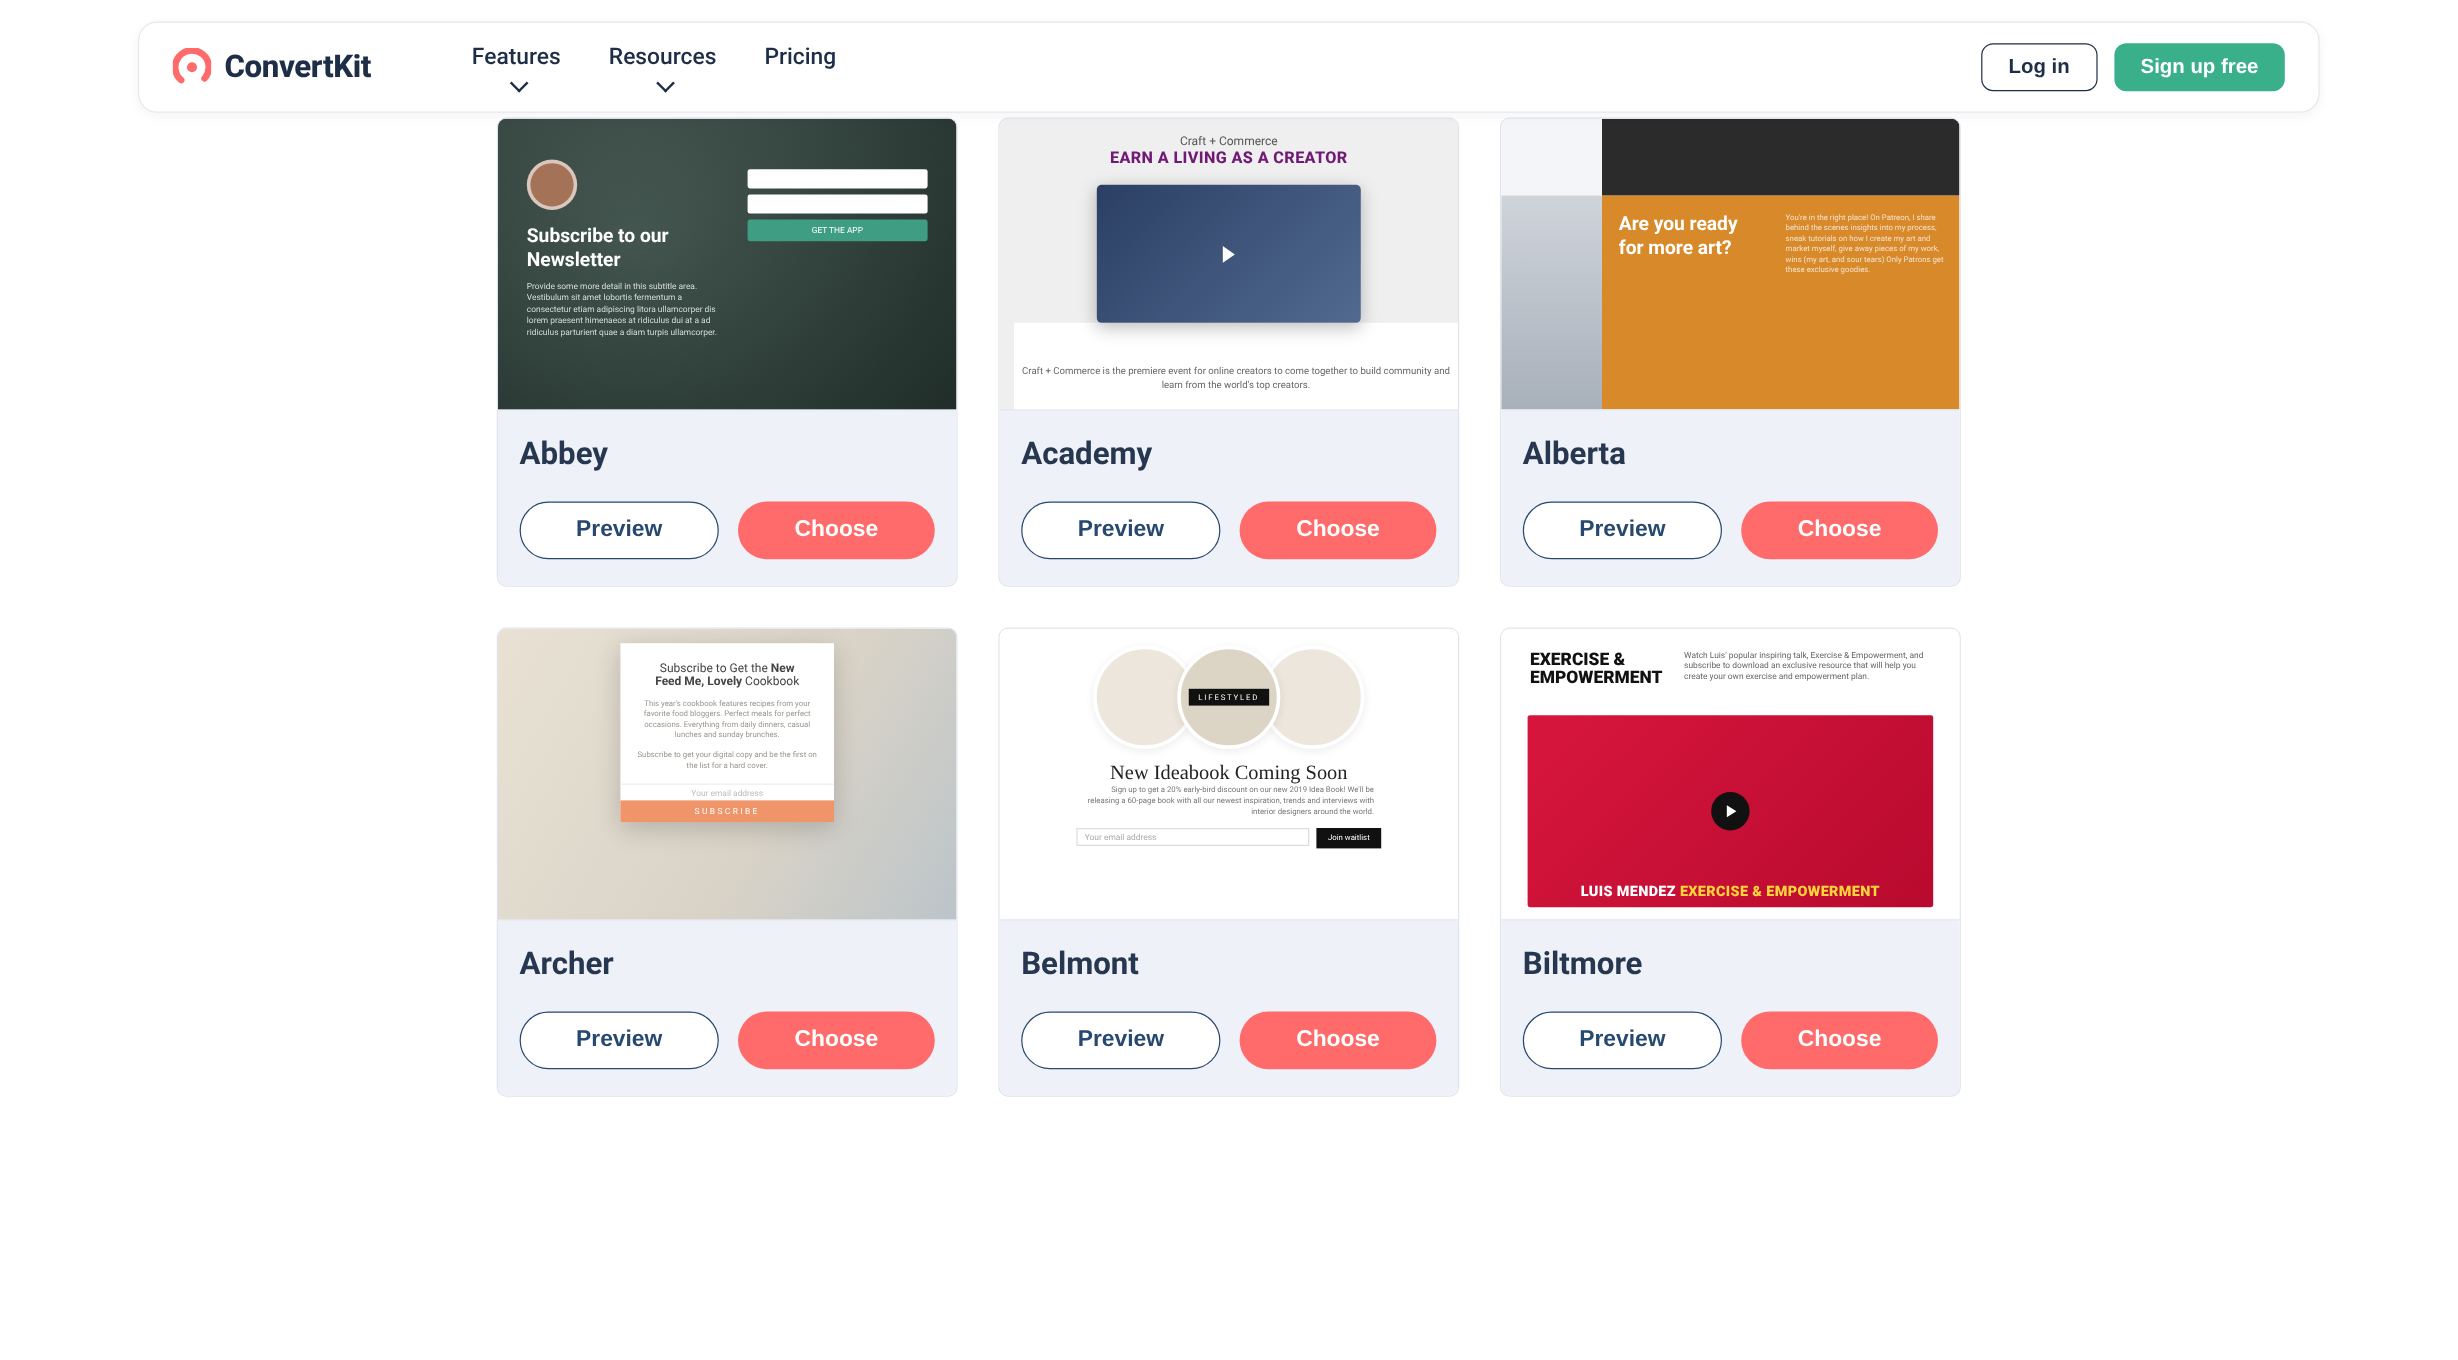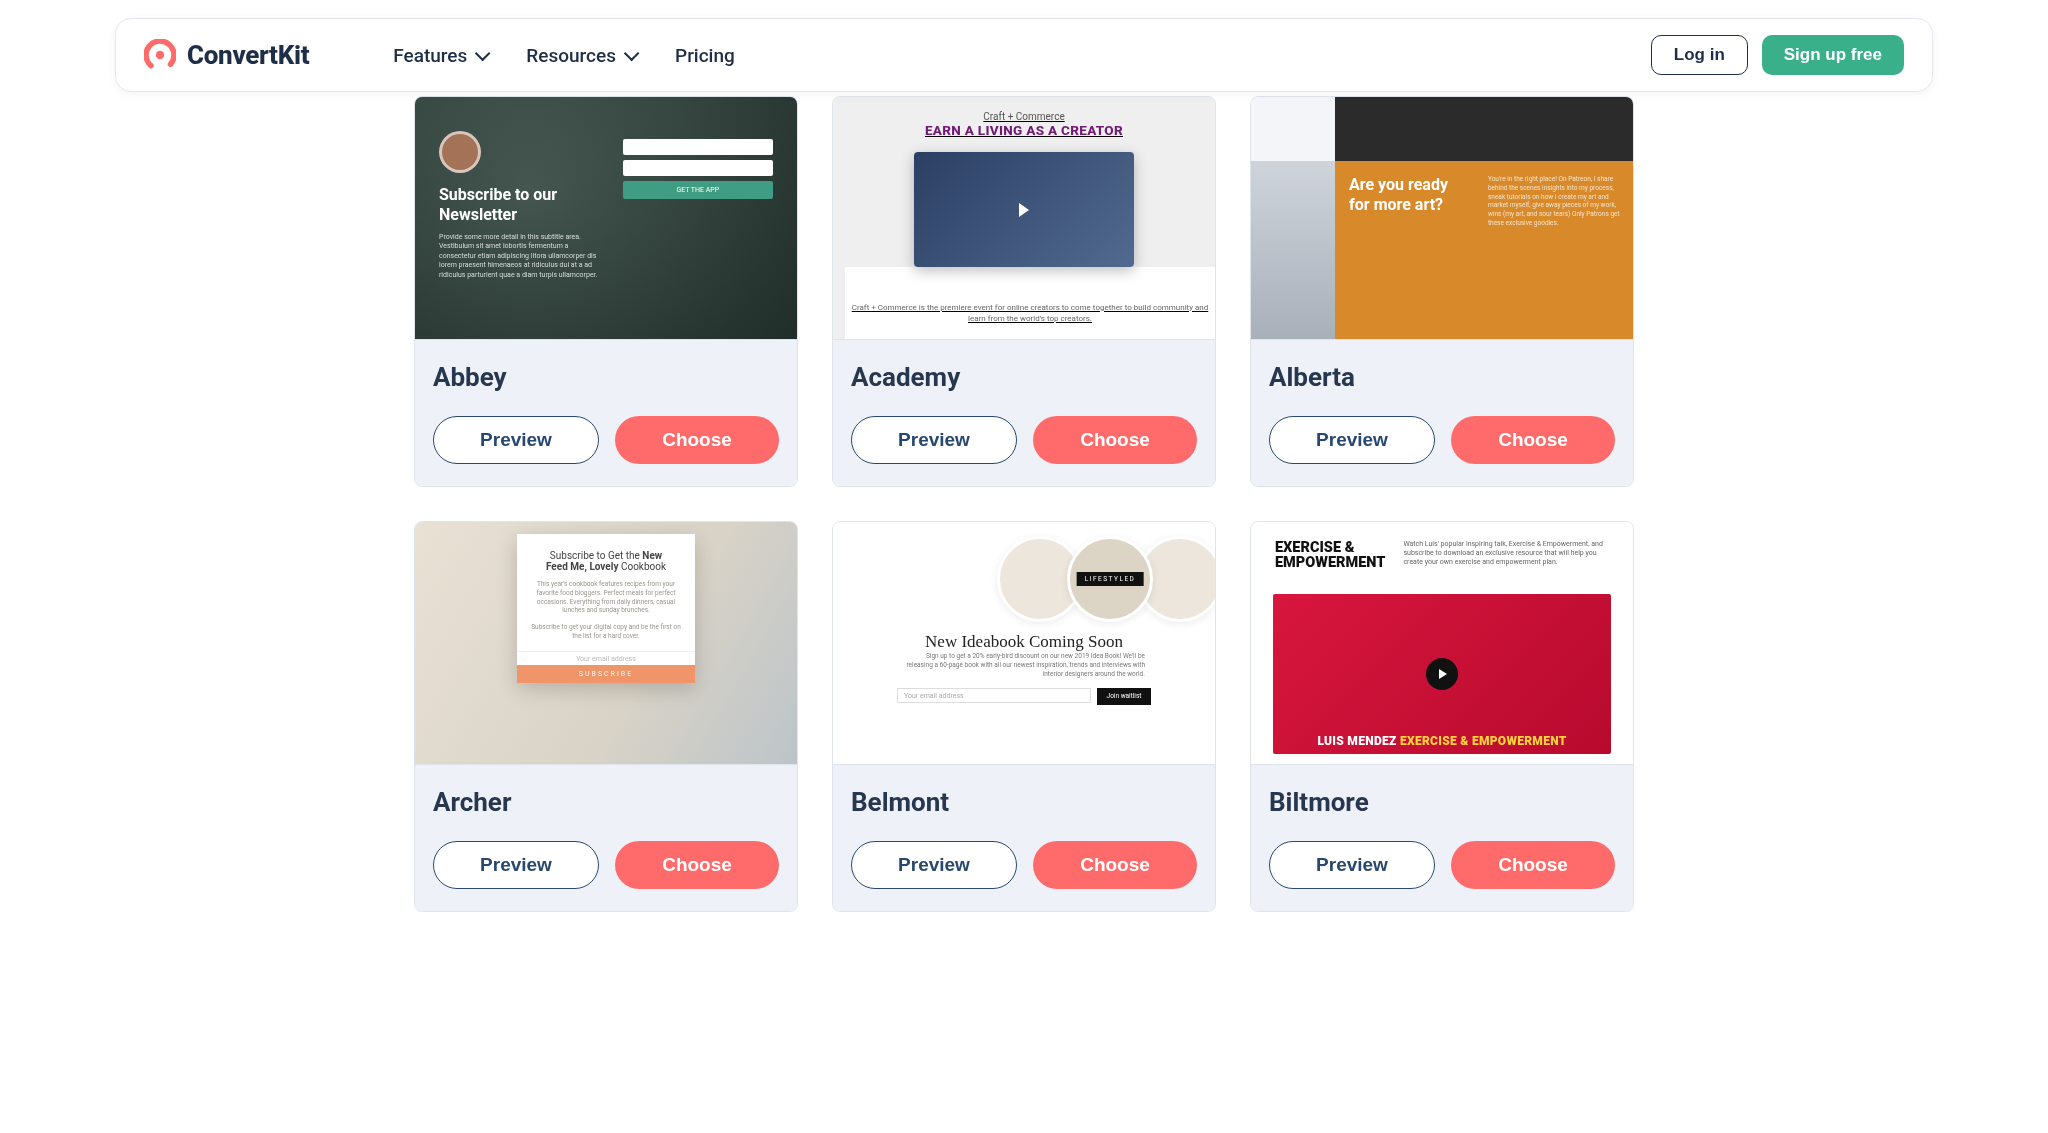--- a/index.html
+++ b/index.html
@@ -7,21 +7,21 @@
 
     
     .hdr { position:sticky; top:18px; margin:18px 115px 0; background:#fff;
            border:1px solid #e5e8ee; border-radius:16px; box-shadow:0 2px 10px rgba(30,40,60,.05);
            display:flex; align-items:center; padding:16px 28px; gap:44px; z-index:10; }
     .logo { display:flex; align-items:center; gap:11px; }
     .logo-mark { width:32px; height:32px; }
     .logo-txt { font-size:26px; font-weight:800; color:#1e2e47; letter-spacing:-.3px; }
     .nav { display:flex; gap:40px; margin-left:40px; }
     .nav a { color:#1e2e47; font-size:19px; font-weight:500; text-decoration:none;
-             display:inline-flex; align-items:center; gap:8px; }
+             display:inline-flex; align-items:center; gap:8px;flex-direction:column; }
     .chev { width:11px; height:11px; border-right:2px solid #1e2e47; border-bottom:2px solid #1e2e47;
             transform:rotate(45deg) translateY(-3px); display:inline-block; }
     .hdr-r { margin-left:auto; display:flex; gap:14px; }
     .btn-login { background:#fff; color:#1e2e47; border:1.5px solid #1e2e47; border-radius:10px;
                  padding:9px 22px; font-size:17px; font-weight:600; cursor:pointer; }
     .btn-signup{ background:#3ab08a; color:#fff; border:none; border-radius:10px;
                  padding:9px 22px; font-size:17px; font-weight:600; cursor:pointer; }
 
     
     .grid { display:grid; grid-template-columns:repeat(3,1fr); gap:34px 34px;
@@ -44,21 +44,21 @@
     .t-abbey .col-l{ flex:1.1; }
     .t-abbey .ava{ width:42px; height:42px; border-radius:999px; background:#a47257;
                    border:3px solid rgba(255,255,255,.6); margin-bottom:12px; }
     .t-abbey h4{ font-size:16px; font-weight:700; line-height:1.25; margin-bottom:8px; }
     .t-abbey p{ font-size:7px; line-height:1.35; color:#d7dedc; }
     .t-abbey .col-r{ flex:1; padding-top:8px; }
     .t-abbey .fld{ height:16px; background:#fff; border-radius:2px; margin-bottom:5px; }
     .t-abbey .cta{ height:18px; background:#3e9d83; border-radius:2px; text-align:center;
                    font-size:7px; color:#fff; line-height:18px; }
 
-    .t-academy{ background:#efefef;text-decoration:underline; }
+    .t-academy{ background:#efefef; }
     .t-academy .top{ text-align:center; padding:14px 0 8px; }
     .t-academy .s1{ font-size:10px; color:#555; }
     .t-academy .s2{ font-size:13.5px; font-weight:800; color:#701a75; letter-spacing:.3px; }
     .t-academy .vid{ width:220px; height:115px; margin:6px auto 0; border-radius:4px;
                      background:linear-gradient(135deg,#2b3f64,#526a90); position:relative;
                      box-shadow:0 4px 14px rgba(0,0,0,.25); }
     .t-academy .vid .tri{ position:absolute; inset:0; margin:auto; width:0; height:0;
                           border-left:10px solid #fff; border-top:7px solid transparent;
                           border-bottom:7px solid transparent; }
     .t-academy .white{ background:#fff; height:78px; padding-top:36px; text-align:center;
@@ -82,21 +82,21 @@
                     top:24px; left:50%; transform:translateX(-50%); font-weight:600; }
     .t-archer .sheet h6{ font-size:10px; color:#444; font-weight:400; }
     .t-archer .sheet h6 b{ font-weight:700; }
     .t-archer .sheet p{ font-size:6.5px; color:#9a968e; margin-top:8px; line-height:1.35; }
     .t-archer .sheet .fld{ height:14px; margin:10px -14px 0; border-top:1px solid #eee; font-size:7px;
                            line-height:14px; color:#bbb; }
     .t-archer .sheet .cta{ height:18px; margin:0 -14px; background:#f0946a; color:#fff;
                            font-size:7px; letter-spacing:2px; line-height:18px; }
 
     .t-belmont{ background:#fff; }
-    .t-belmont .circles{ display:flex; justify-content:flex-end; gap:-20px; padding-top:14px; }
+    .t-belmont .circles{ display:flex; justify-content:center; gap:-20px; padding-top:14px; }
     .t-belmont .c{ width:86px; height:86px; border-radius:999px; background:#ece6dc;
                    border:3px solid #fff; margin:0 -8px; box-shadow:0 2px 8px rgba(0,0,0,.08); }
     .t-belmont .c.mid{ background:#dcd4c4; position:relative; z-index:2; }
     .t-belmont .c.mid .chip{ position:absolute; left:50%; top:50%; transform:translate(-50%,-50%);
                              background:#111; color:#fff; font-size:6.5px; letter-spacing:1.5px;
                              padding:3px 8px; }
     .t-belmont .scr{ font-family:"Brush Script MT",cursive; text-align:center; font-size:17px;
                      margin-top:10px; color:#222; }
     .t-belmont .sub{ text-align:right; font-size:6.5px; color:#777; line-height:1.35; padding:0 70px; }
     .t-belmont .row{ display:flex; gap:6px; justify-content:center; margin-top:10px; padding:0 64px; }

